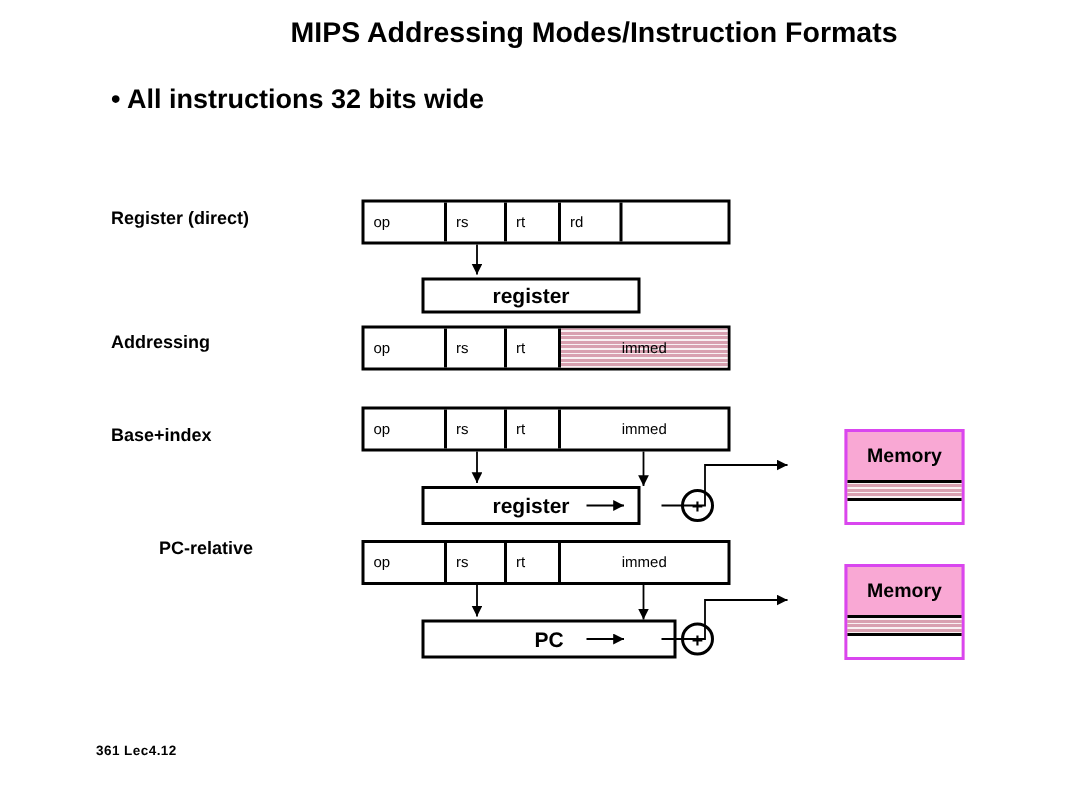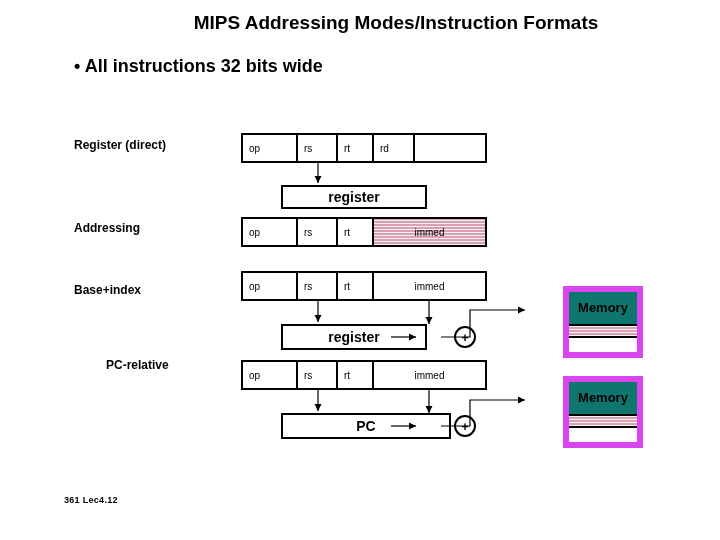--- a/index.html
+++ b/index.html
@@ -40,21 +40,21 @@
     border:2px solid #000;box-sizing:border-box;
     display:flex;align-items:center;justify-content:center;
     font-size:14px;font-weight:bold;color:#000;background:#fff;
   }
   .plus{
     width:22px;height:22px;border:2px solid #000;border-radius:50%;
     background:#fff;display:flex;align-items:center;justify-content:center;
     font-size:13px;font-weight:bold;color:#000;box-sizing:border-box;
   }
   .mem{
-    border:6px solid #d946ef;box-sizing:border-box;background:#0f766e;
+    border:2px solid #d946ef;box-sizing:border-box;background:#f9a8d4;
     width:80px;
   }
   .mem .memlabel{
     font-size:13px;font-weight:bold;color:#000;text-align:center;
     height:32px;line-height:32px;
   }
   .mem .memfill{
     height:10px;
     background-color:#d8a0b0;
     background-image:repeating-linear-gradient(0deg, rgba(255,255,255,.85) 0 1px, rgba(0,0,0,0) 1px 3px);

